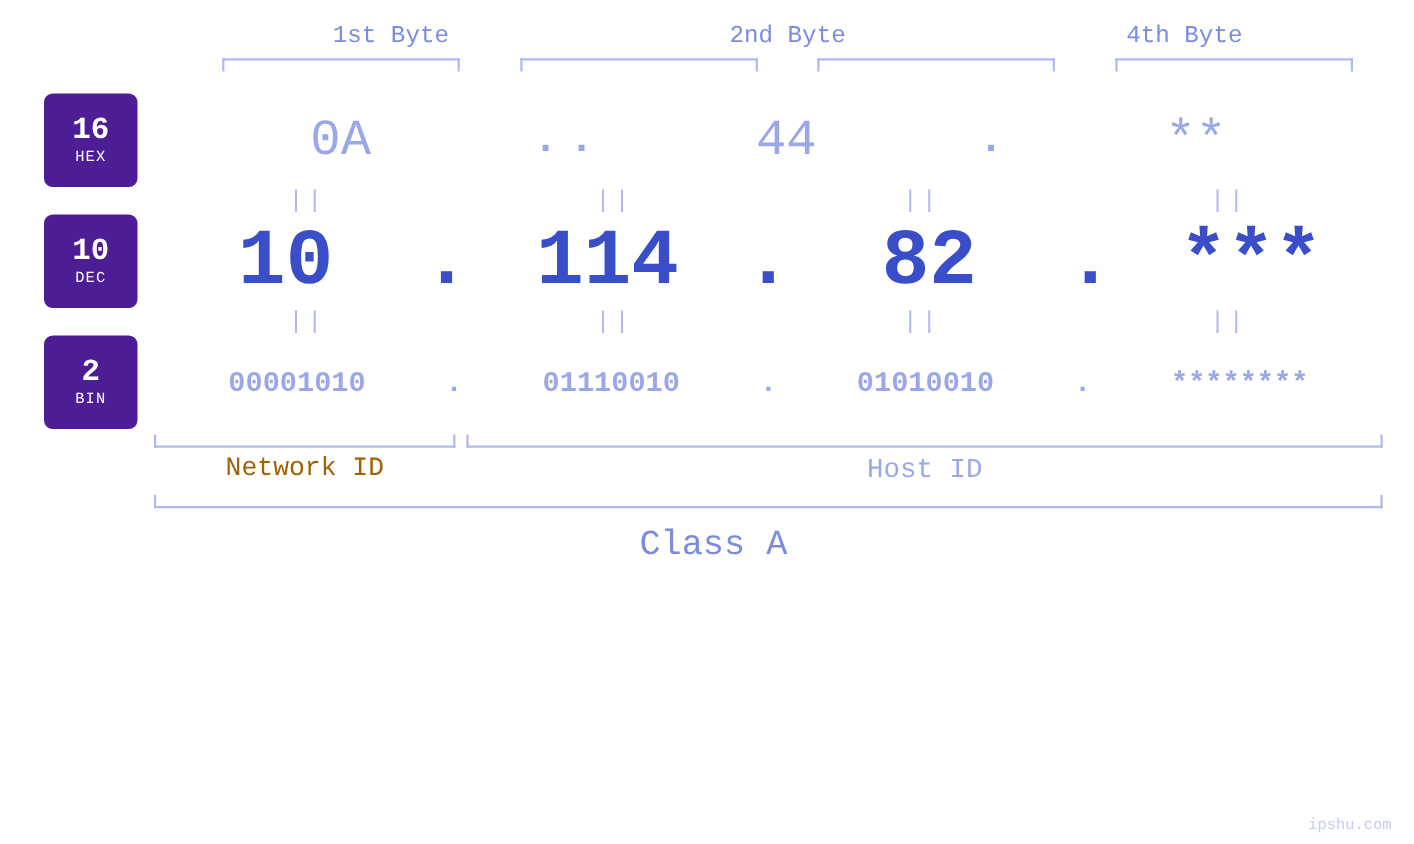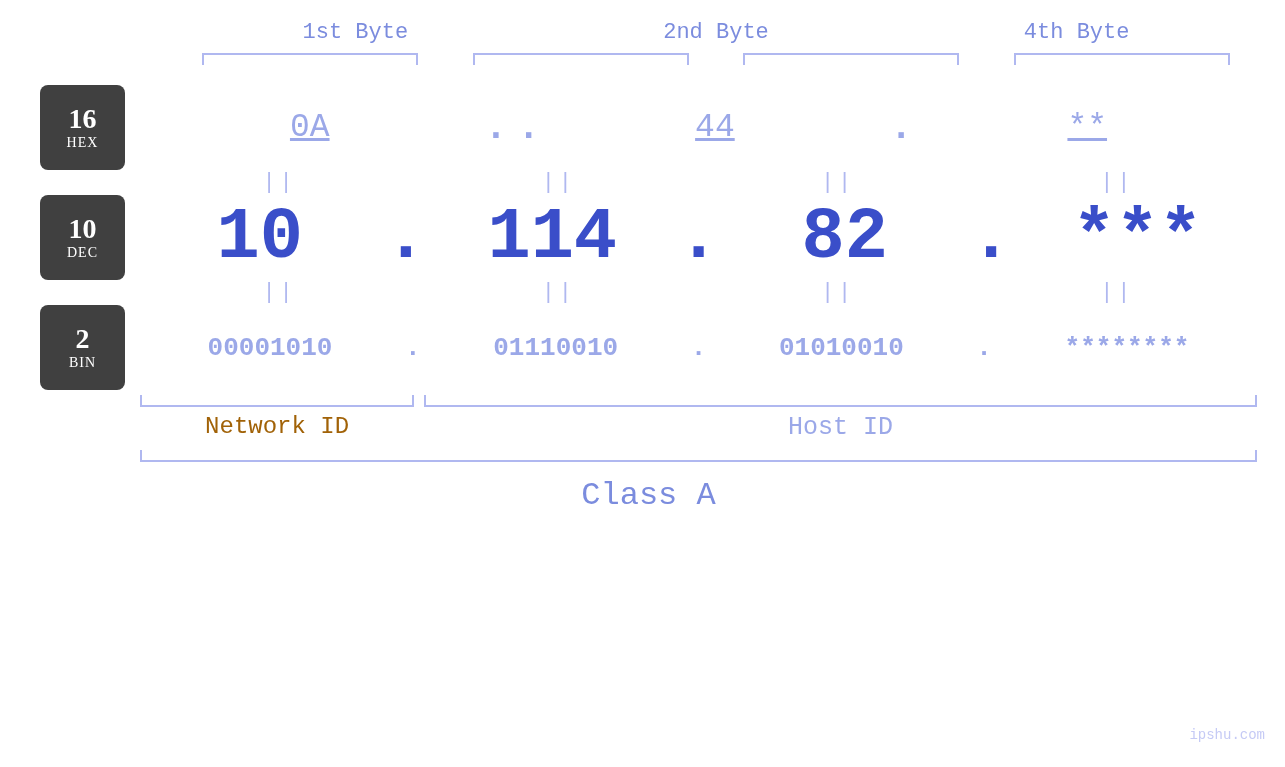--- a/index.html
+++ b/index.html
@@ -66,29 +66,28 @@
       display: flex;
       align-items: center;
       width: 100%;
       margin-bottom: 0;
     }
 
     
     .badge {
       width: 85px;
       height: 85px;
-      background: #404040;
+      background: #4c1d95;
       border-radius: 8px;
       display: flex;
       flex-direction: column;
       align-items: center;
       justify-content: center;
       flex-shrink: 0;
       margin-right: 15px;
-      font-family: Liberation Serif, serif;
     }
 
     .badge-number {
       color: #ffffff;
       font-size: 28px;
       font-weight: bold;
       line-height: 1.1;
     }
 
     .badge-label {
@@ -111,23 +110,22 @@
       color: #7b8cde;
     }
 
     .byte-value.large {
       font-size: 72px;
       font-weight: bold;
       color: #3a4ec9;
     }
 
     .byte-value.medium {
-      font-size: 33px;
-      color: #9ba8e8;
-      text-decoration: underline;
+      font-size: 46px;
+      color: #9ba8e8;
     }
 
     .byte-value.small {
       font-size: 26px;
       color: #9ba8e8;
       font-weight: bold;
     }
 
     .dot {
       color: #3a4ec9;
@@ -234,21 +232,21 @@
       text-align: center;
       color: #7b8cde;
       font-size: 32px;
       font-family: 'Courier New', Courier, monospace;
       padding-top: 5px;
     }
 
     
     .watermark {
       position: absolute;
-      bottom: 24px;
+      bottom: 8px;
       right: 20px;
       color: #c5caf5;
       font-size: 14px;
       font-family: 'Courier New', Courier, monospace;
       margin-left: 12px;
     }
   </style>
 </head>
 <body>
 

